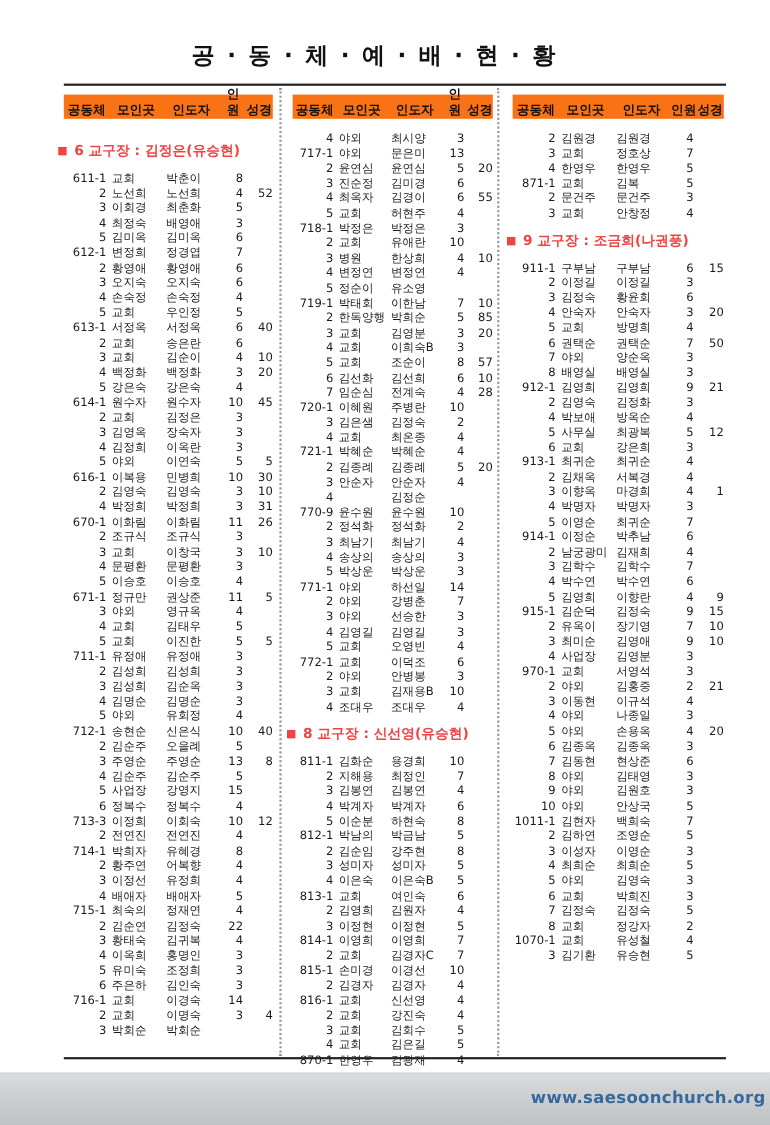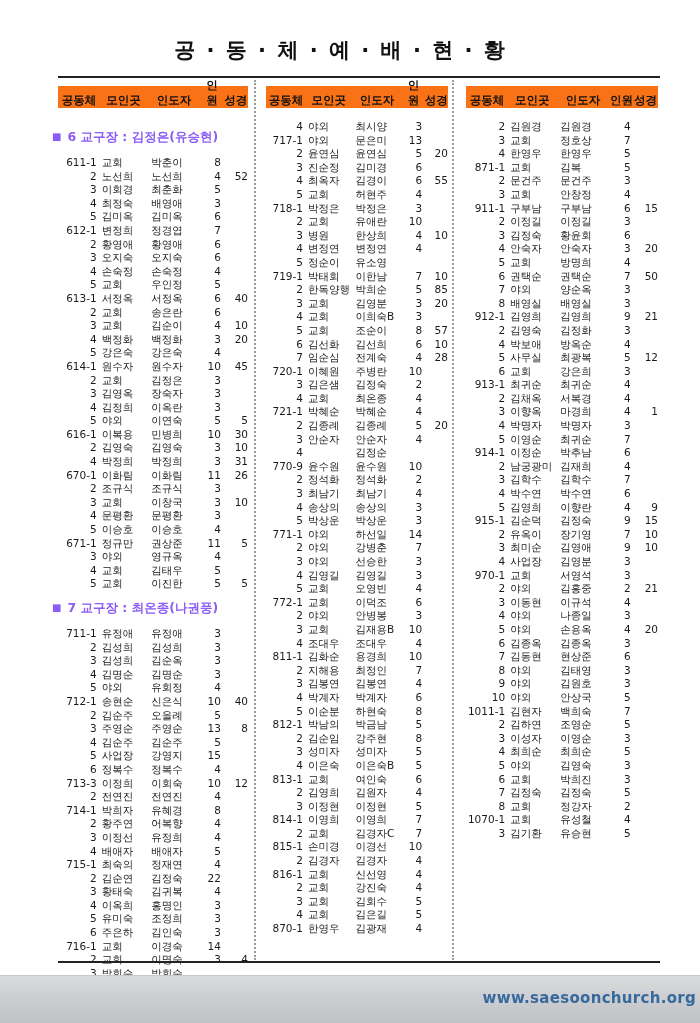--- a/index.html
+++ b/index.html
@@ -39,21 +39,21 @@
 
   .row{display:flex;height:13.6px;line-height:13.6px;font-size:10.5px;
        color:#1a1a1a;white-space:nowrap;}
   .cell{display:inline-block;}
   .cid{width:40px;text-align:right;margin-right:5px;}
   .cplace{width:46px;margin-right:5px;text-align:justify;text-align-last:justify;}
   .cleader{width:50px;text-align:justify;text-align-last:justify;}
   .ccount{width:22px;text-align:right;}
   .cbible{width:28px;text-align:right;}
 
-  .section{font-size:12.5px;font-weight:bold;color:#8b5cf6;
+  .section{font-size:12.5px;font-weight:bold;color:#ef4444;
            margin:9px 0 10px -6px;white-space:nowrap;}
   .section .marker{font-size:10px;margin-right:6px;vertical-align:1px;}
 
   .footer{position:absolute;left:0;top:975px;width:700px;height:48px;
           background:linear-gradient(to bottom,#d9dbdd 0%,#cdcfd2 40%,#bfc1c4 100%);
           border-top:1px solid #c6c8ca;padding-left:10px;}
   .footer-url{position:absolute;right:14px;top:13px;font-size:15px;
               font-weight:bold;letter-spacing:0.3px;}
 </style>
 </head>
@@ -296,21 +296,20 @@
             <span class="cell ccount">5</span>
             <span class="cell cbible"></span>
           </div>
           <div class="row">
             <span class="cell cid">5</span>
             <span class="cell cplace">교회</span>
             <span class="cell cleader">이진한</span>
             <span class="cell ccount">5</span>
             <span class="cell cbible">5</span>
           </div>
-          <div class="section"><span class="marker">■</span><span>7 교구장 : 최온종(나권풍)</span></div>
           <div class="row">
             <span class="cell cid">711-1</span>
             <span class="cell cplace">유정애</span>
             <span class="cell cleader">유정애</span>
             <span class="cell ccount">3</span>
             <span class="cell cbible"></span>
           </div>
           <div class="row">
             <span class="cell cid">2</span>
             <span class="cell cplace">김성희</span>
@@ -763,20 +762,21 @@
             <span class="cell ccount">10</span>
             <span class="cell cbible"></span>
           </div>
           <div class="row">
             <span class="cell cid">4</span>
             <span class="cell cplace">조대우</span>
             <span class="cell cleader">조대우</span>
             <span class="cell ccount">4</span>
             <span class="cell cbible"></span>
           </div>
+          <div class="section"><span class="marker">■</span><span>8 교구장 : 신선영(유승현)</span></div>
           <div class="row">
             <span class="cell cid">811-1</span>
             <span class="cell cplace">김화순</span>
             <span class="cell cleader">용경희</span>
             <span class="cell ccount">10</span>
             <span class="cell cbible"></span>
           </div>
           <div class="row">
             <span class="cell cid">2</span>
             <span class="cell cplace">지해용</span>
@@ -963,20 +963,21 @@
             <span class="cell ccount">3</span>
             <span class="cell cbible"></span>
           </div>
           <div class="row">
             <span class="cell cid">3</span>
             <span class="cell cplace">교회</span>
             <span class="cell cleader">안창정</span>
             <span class="cell ccount">4</span>
             <span class="cell cbible"></span>
           </div>
+          <div class="section"><span class="marker">■</span><span>9 교구장 : 조금희(나권풍)</span></div>
           <div class="row">
             <span class="cell cid">911-1</span>
             <span class="cell cplace">구부남</span>
             <span class="cell cleader">구부남</span>
             <span class="cell ccount">6</span>
             <span class="cell cbible">15</span>
           </div>
           <div class="row">
             <span class="cell cid">2</span>
             <span class="cell cplace">이정길</span>

